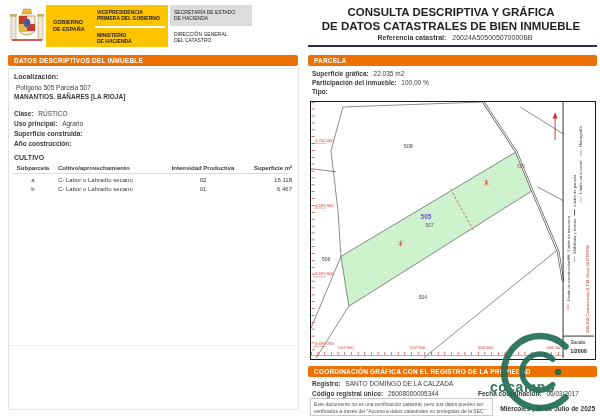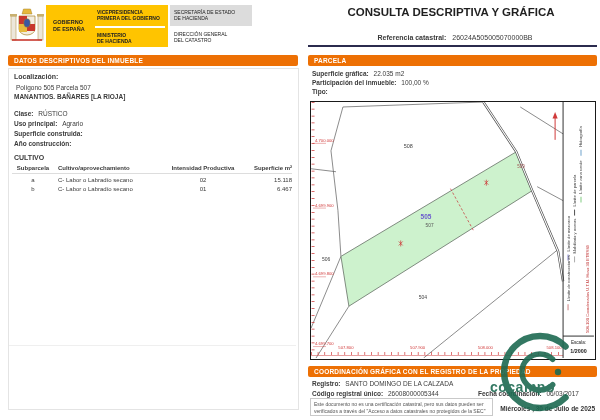--- a/index.html
+++ b/index.html
@@ -61,20 +61,21 @@
   </div>
   <div class="abs" style="left:170px;top:27px;width:82px;height:20px;background:#fff">
     <div class="abs hdr-small" style="left:4px;top:4px;font-weight:normal;">
       <div>DIRECCIÓN GENERAL</div>
       <div>DEL CATASTRO</div>
     </div>
   </div>
 
   <div class="abs title" style="left:305px;top:5px;width:292px;">
     <div>CONSULTA DESCRIPTIVA Y GRÁFICA</div>
+    <div>DE DATOS CATASTRALES DE BIEN INMUEBLE</div>
   </div>
   <div class="abs" style="left:330px;top:34px;width:250px;text-align:center;font-size:7px;">
     <span class="lbl">Referencia catastral:</span>
     <span style="margin-left:4px">26024A505005070000BB</span>
   </div>
   <div class="abs" style="left:308px;top:45px;width:289px;height:1.6px;background:#2b2b4e"></div>
 
   <div class="abs bar" style="left:8px;top:55px;width:290px;height:11px;">DATOS DESCRIPTIVOS DEL INMUEBLE</div>
   <div class="abs panel-box" style="left:8px;top:68px;width:289px;height:340px;"></div>
   <div class="abs" style="left:9px;top:345px;width:287px;height:1px;background:#efefef"></div>

